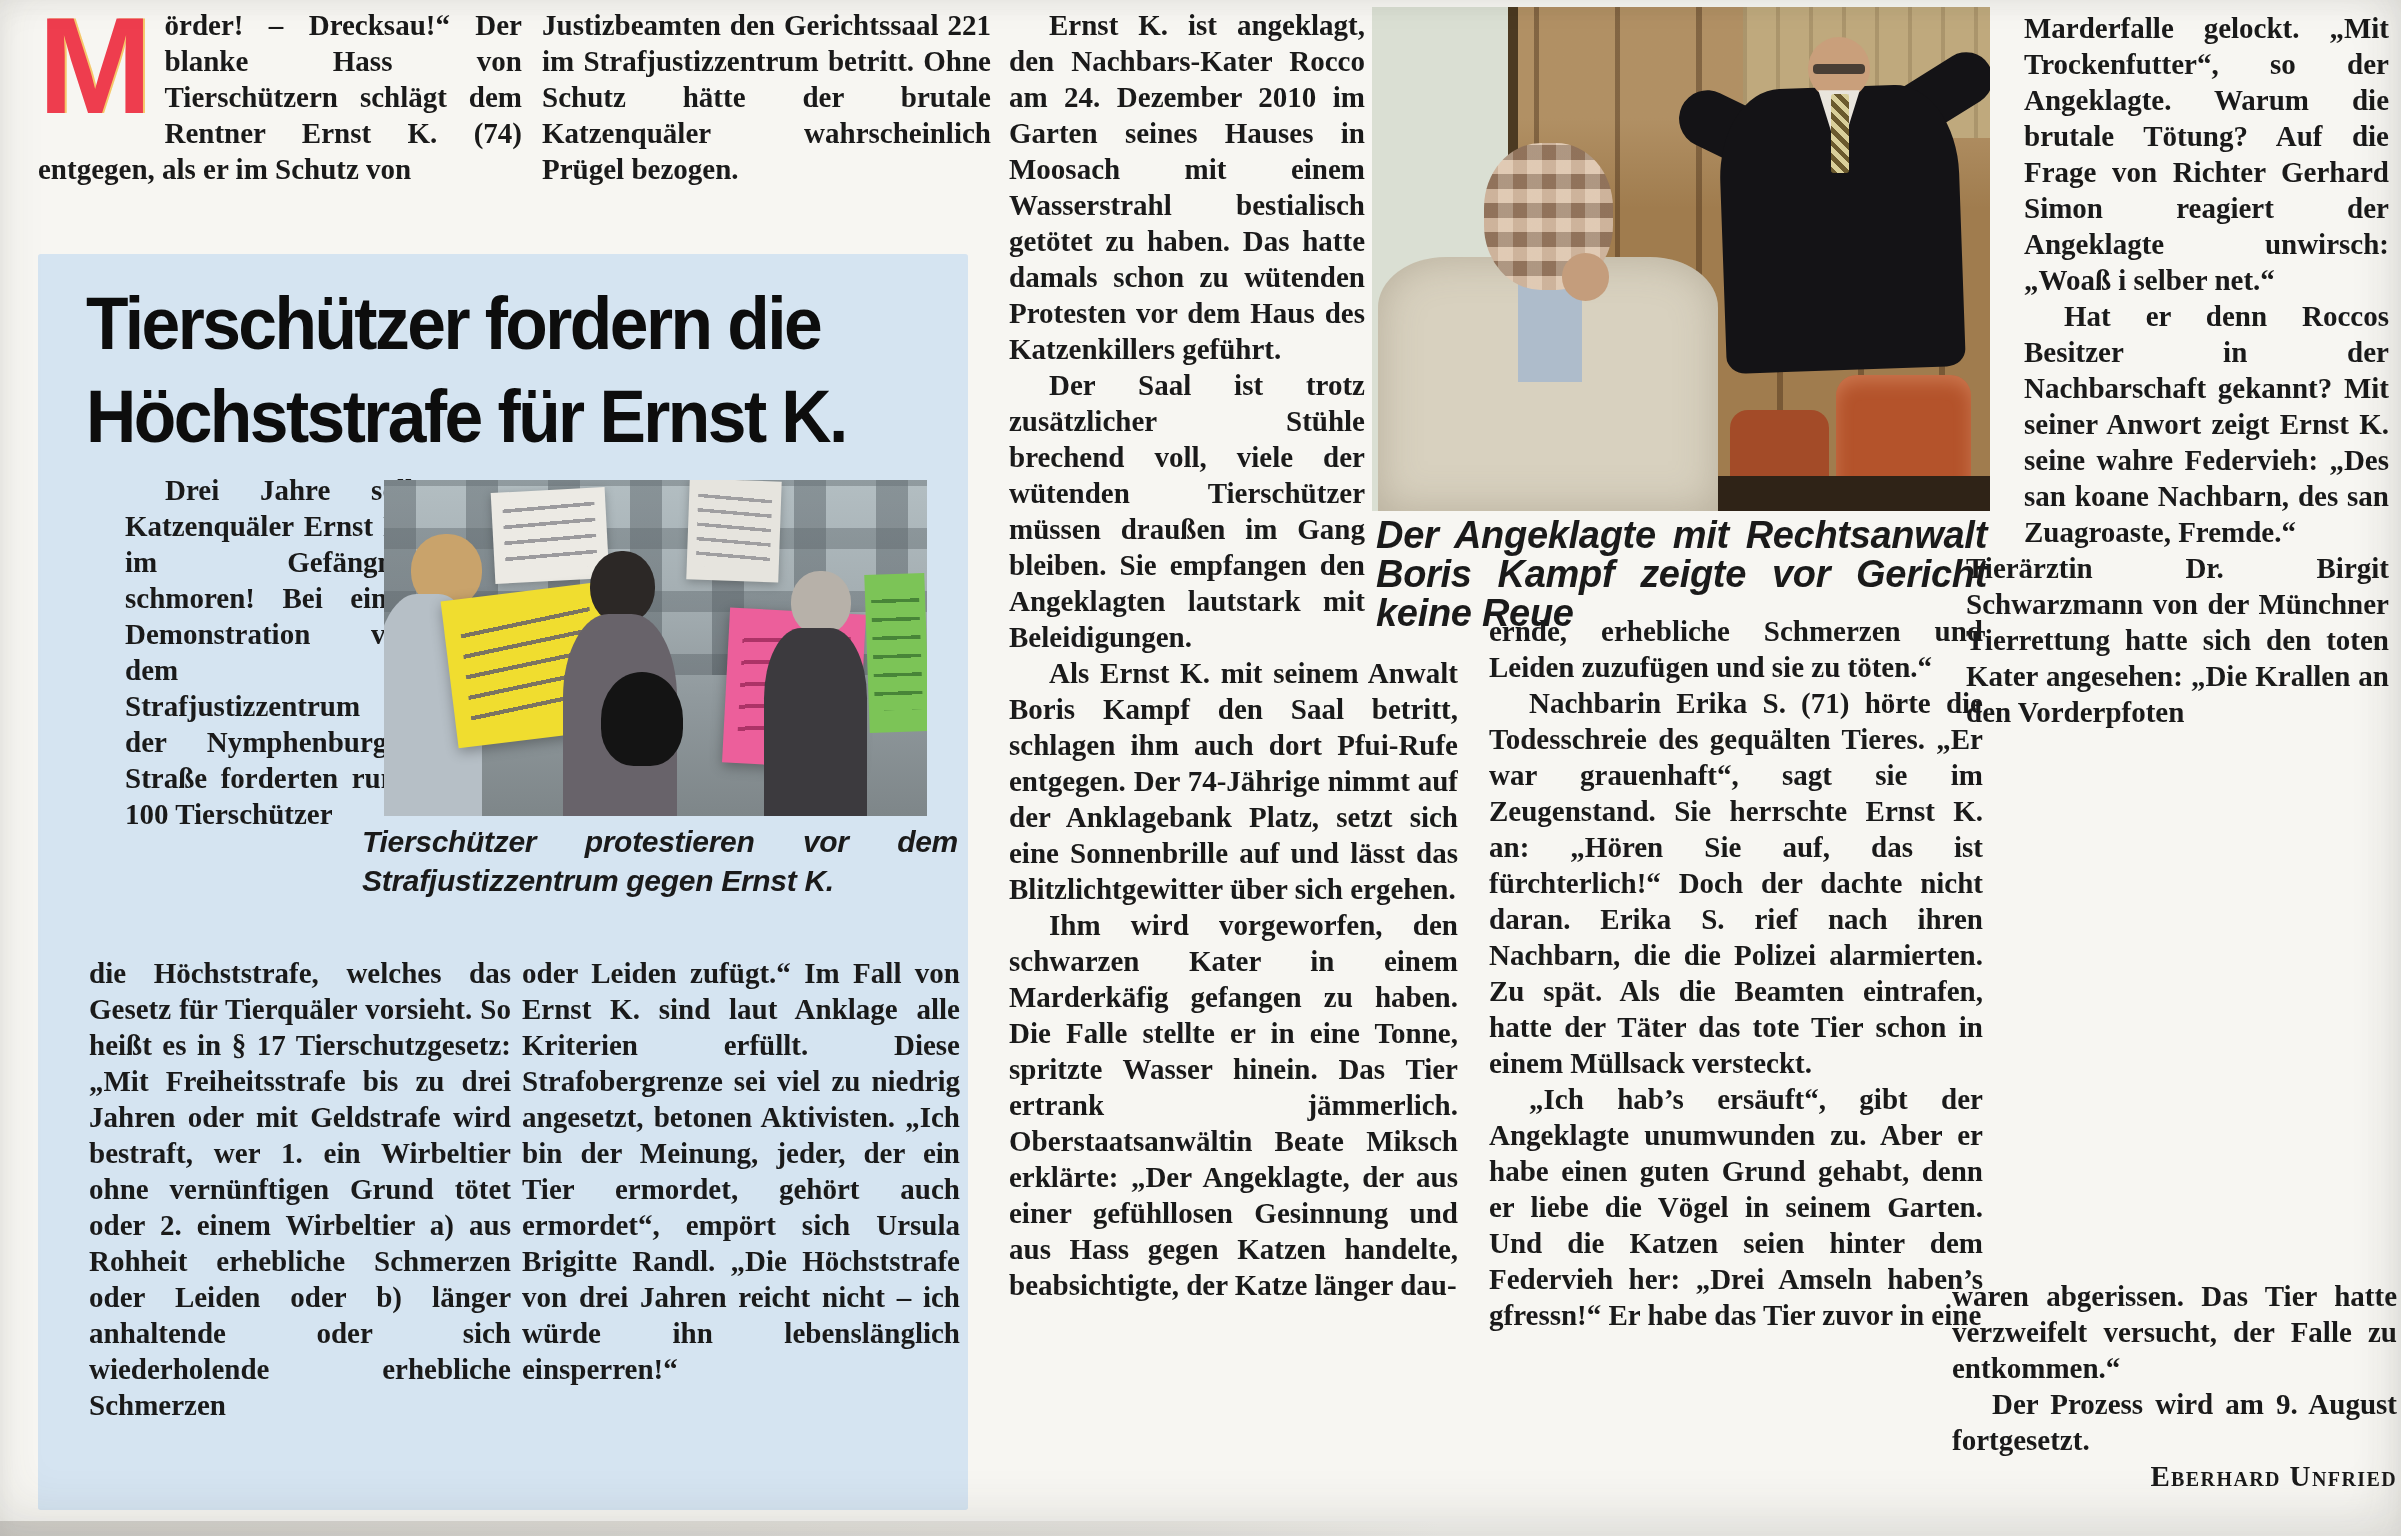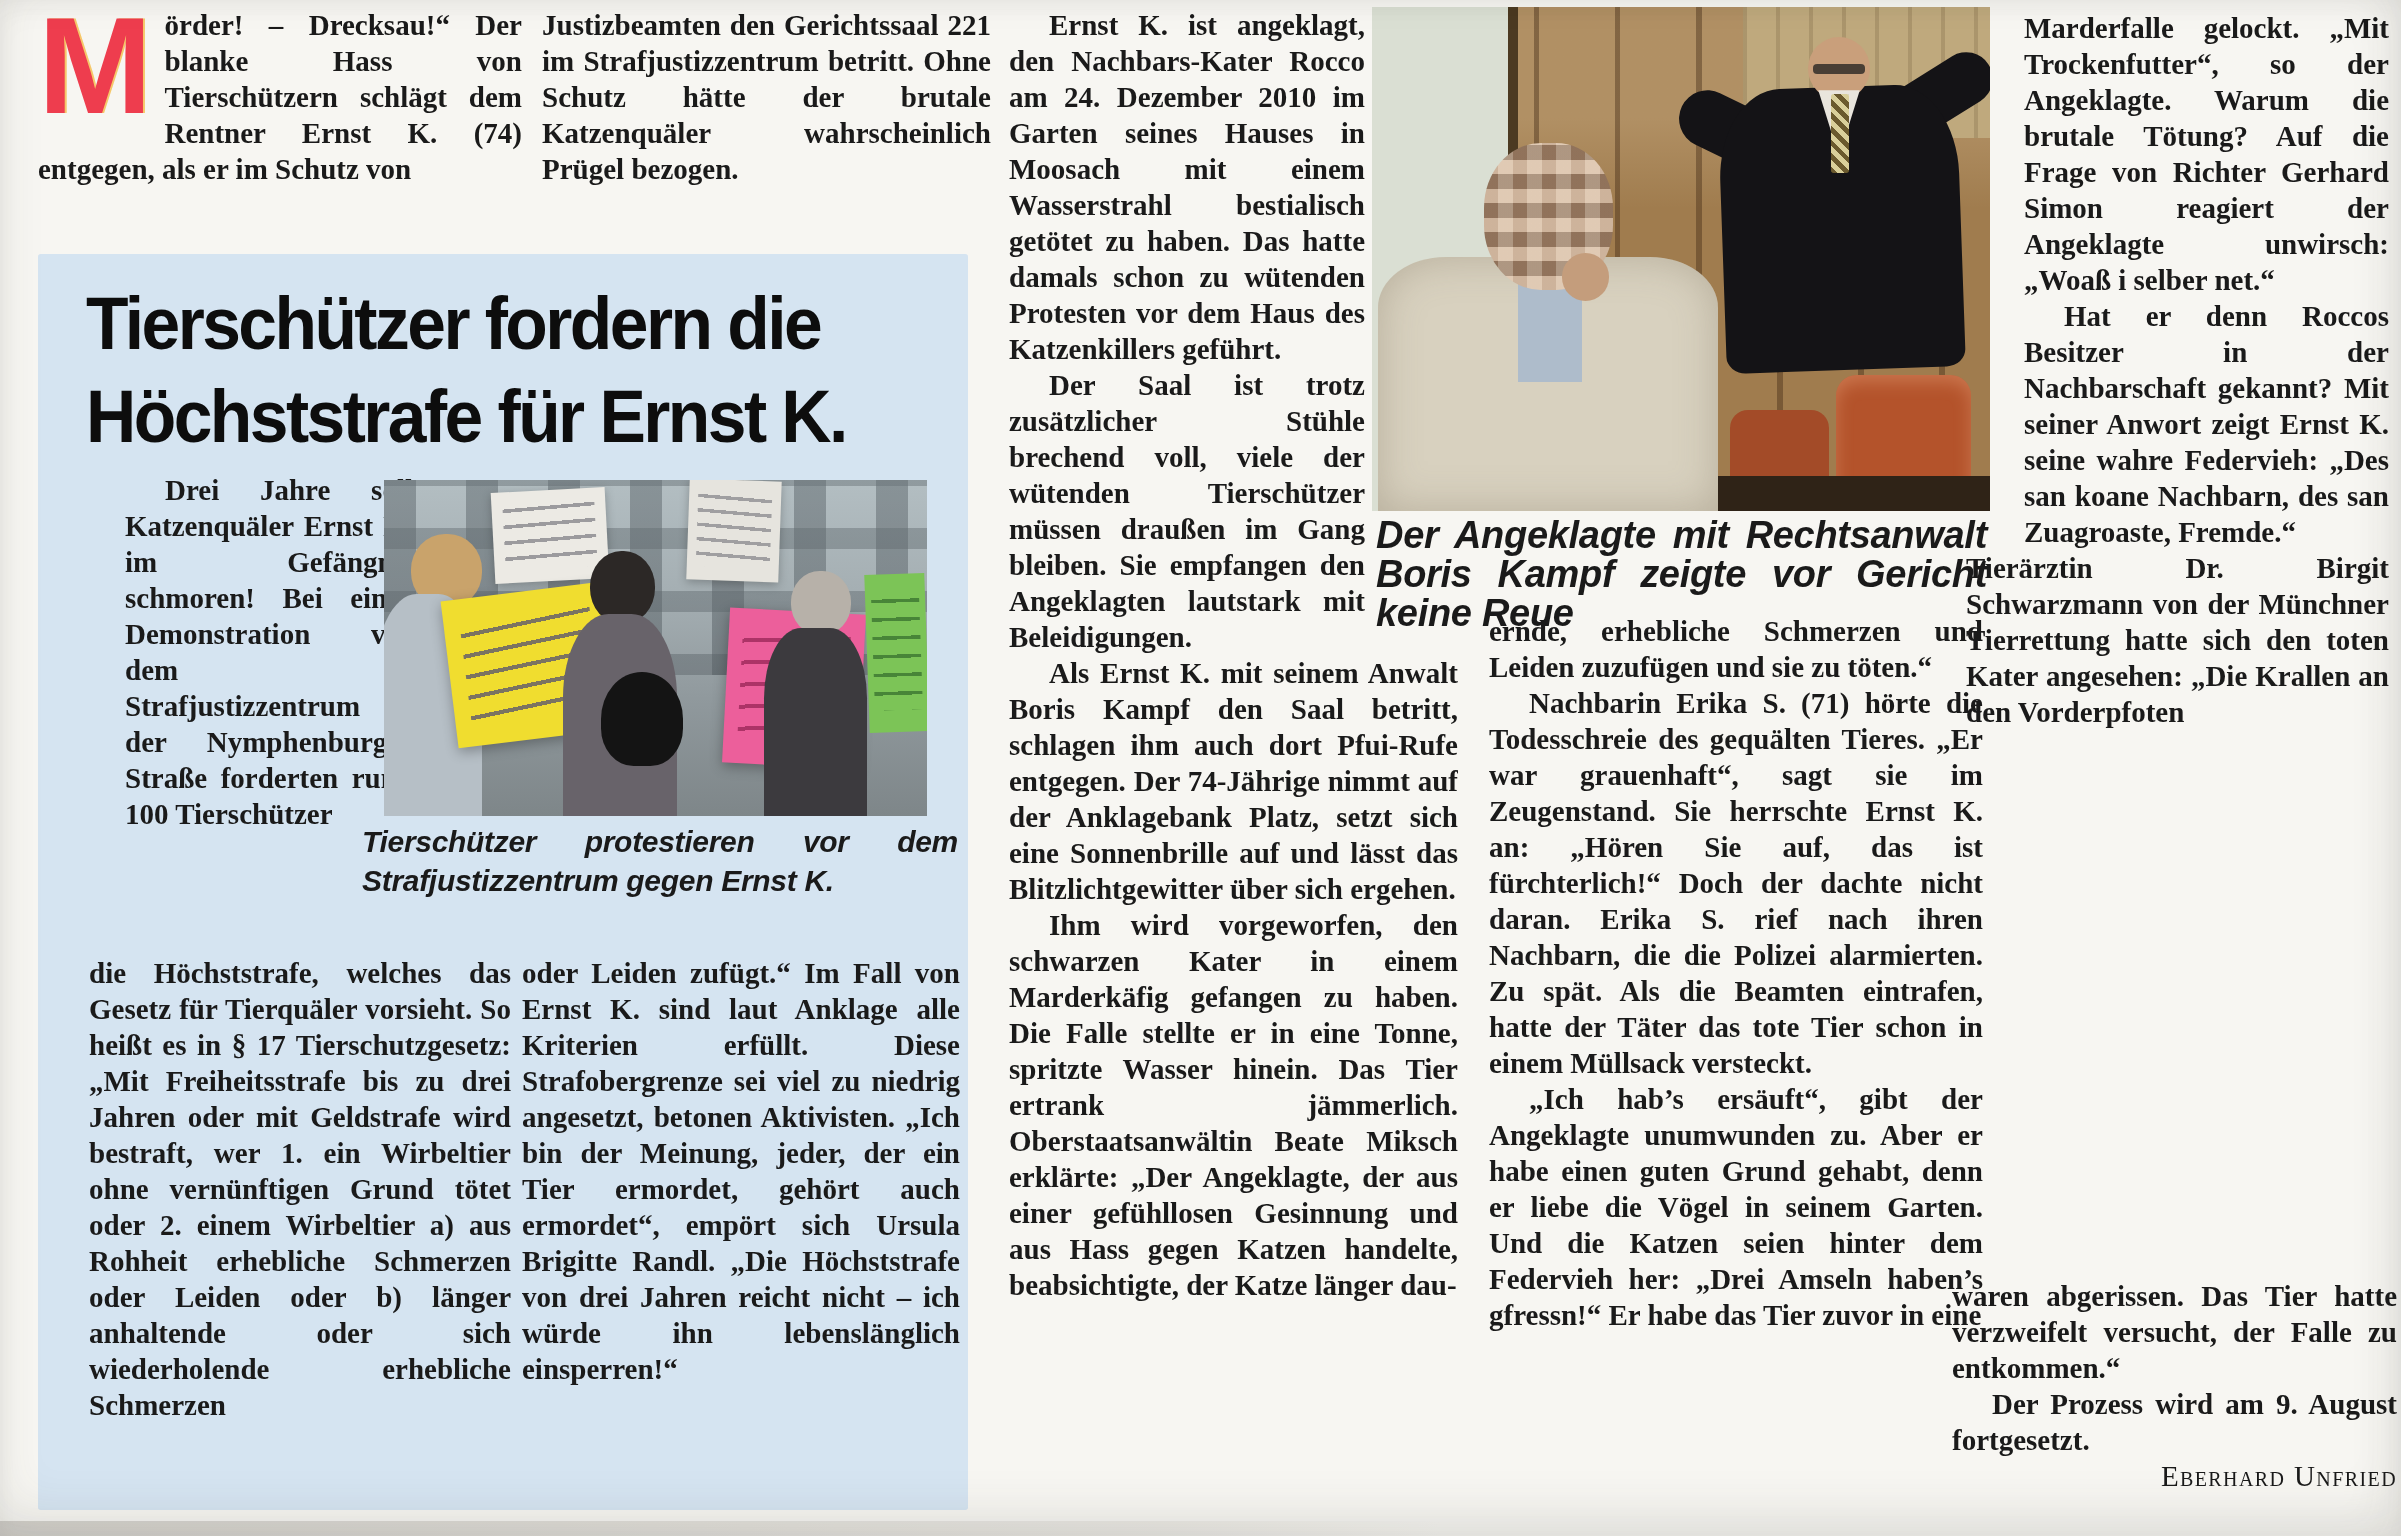--- a/index.html
+++ b/index.html
@@ -105,21 +105,21 @@
   .cp-chair2{position:absolute;right:26%;bottom:0;width:16%;height:20%;background:#a34b28;border-radius:18px 18px 0 0;}
   .cp-table{position:absolute;left:52%;bottom:0;width:48%;height:7%;background:#2f2317;}
   .court-caption{position:absolute;left:1376px;top:516px;width:611px;
     font-family:"Liberation Sans",sans-serif;font-weight:bold;font-style:italic;
     font-size:38px;line-height:39px;letter-spacing:-0.3px;text-align:justify;}
   
   .col4{position:absolute;left:1489px;top:613px;width:494px;height:919px;overflow:hidden;}
   .col5{position:absolute;left:2024px;top:9.6px;width:365px;height:823px;}
   .col5b{position:absolute;left:1952px;top:1278px;width:445px;}
   .byline{margin-top:9.6px;text-align:right;font-variant:small-caps;
-    font-size:29px;letter-spacing:1.4px;font-weight:normal;text-indent:0;}
+    font-size:29px;letter-spacing:1.4px;font-weight:bold;text-indent:0;}
 </style>
 </head>
 <body>
 
 <div id="page">
 
   <div class="intro-col col1 body-text">
     <span class="dropcap">M</span><span>örder! – Drecksau!“ Der blanke Hass von Tierschützern schlägt dem Rentner Ernst K. (74) entgegen, als er im Schutz von</span>
   </div>
   <div class="intro-col col2 body-text">Justizbeamten den Gerichtssaal 221 im Strafjustizzentrum betritt. Ohne Schutz hätte der brutale Katzenquäler wahrscheinlich Prügel bezogen.</div>

